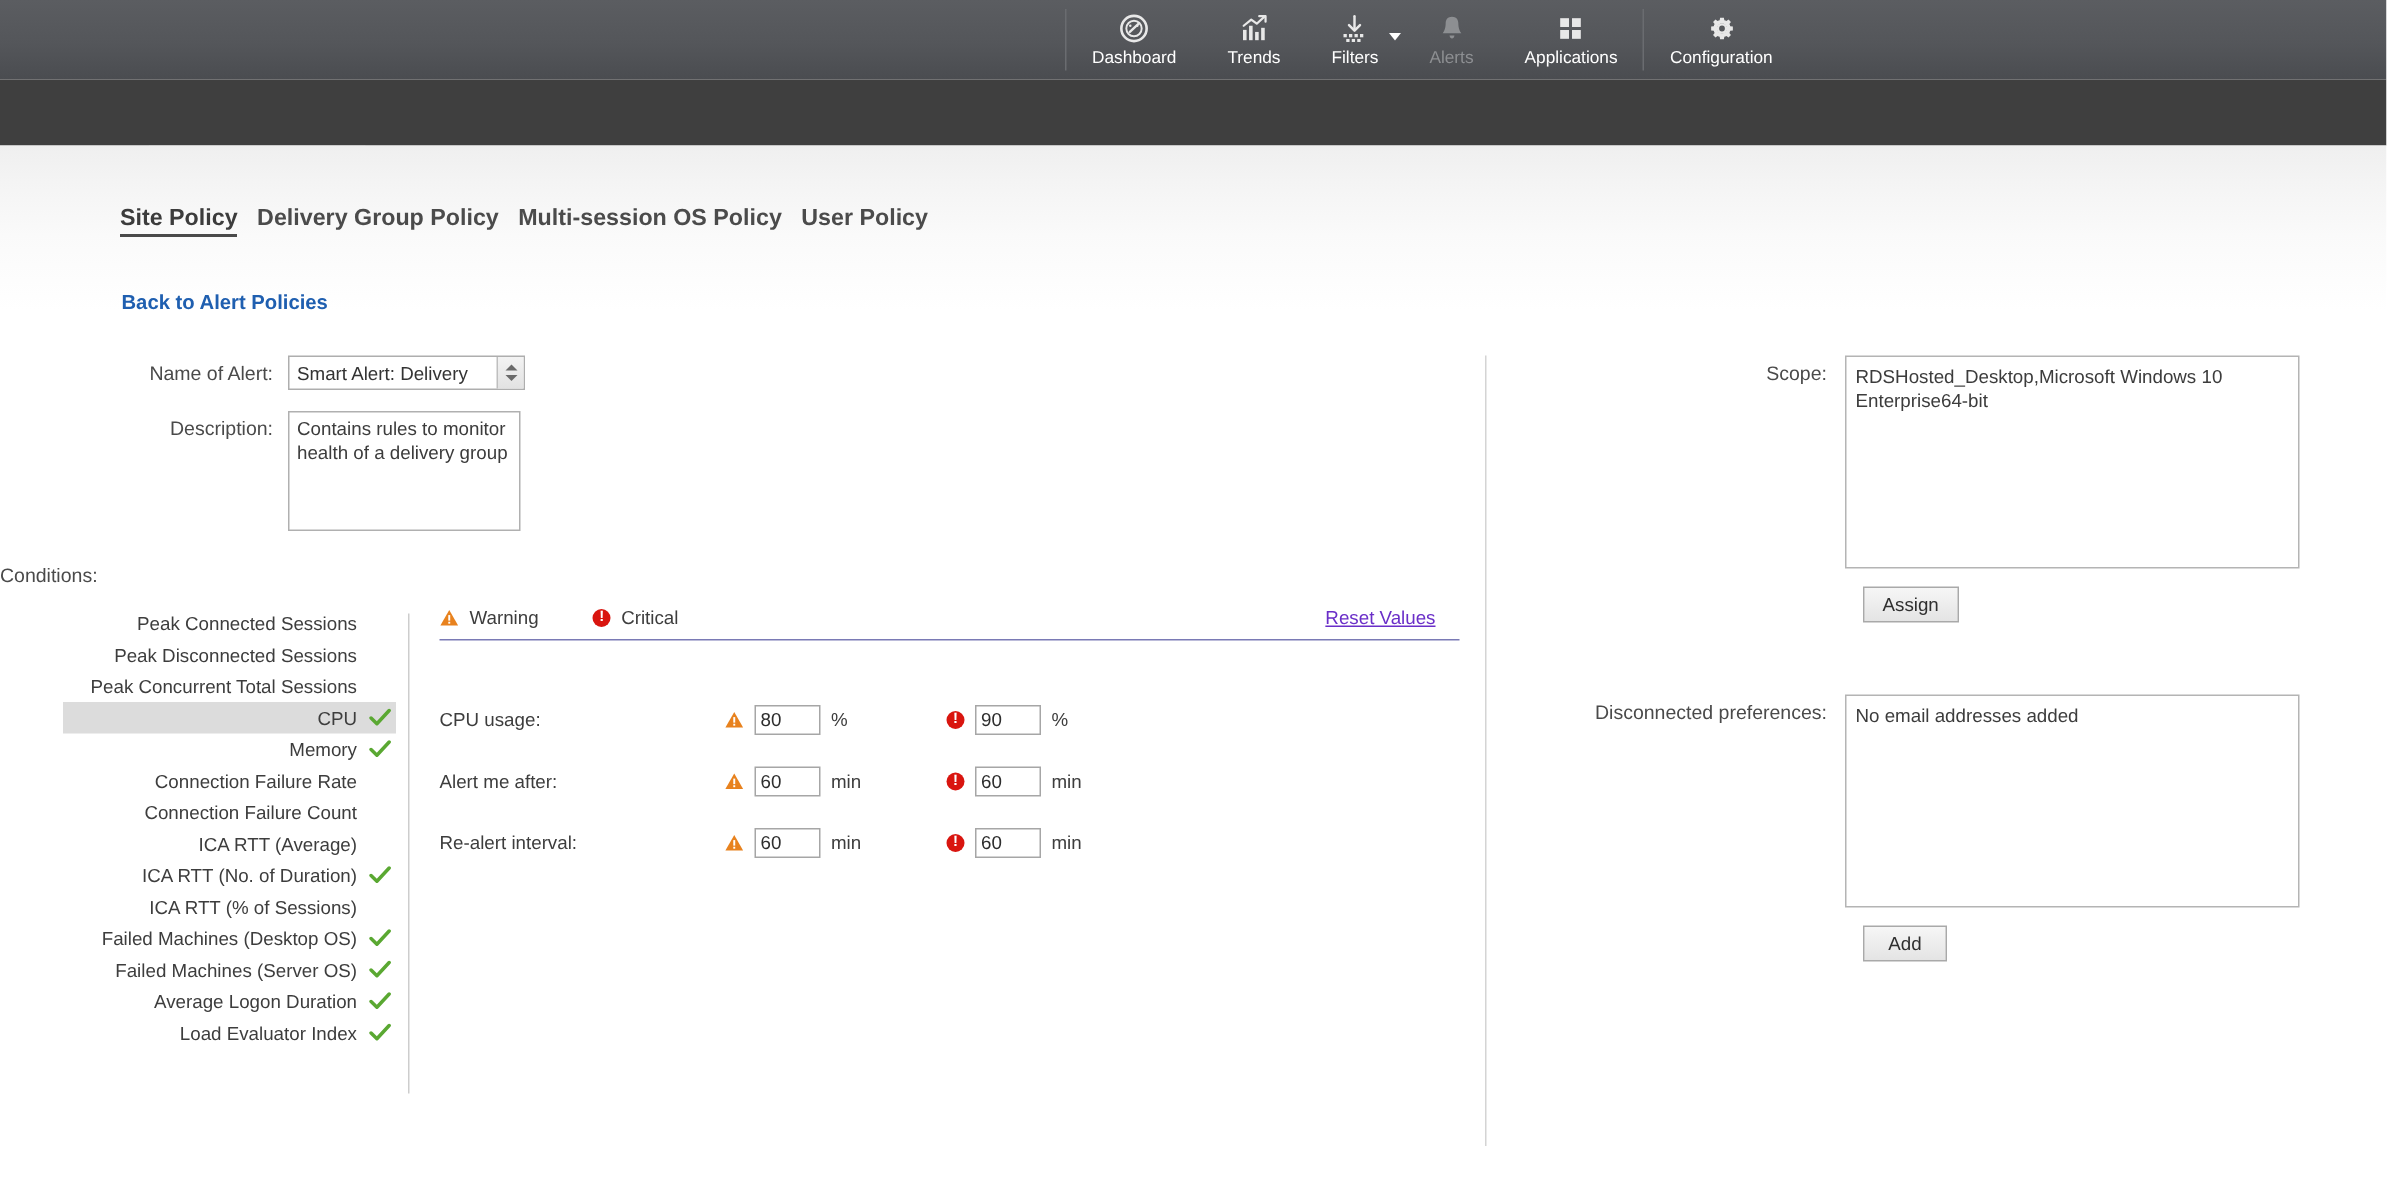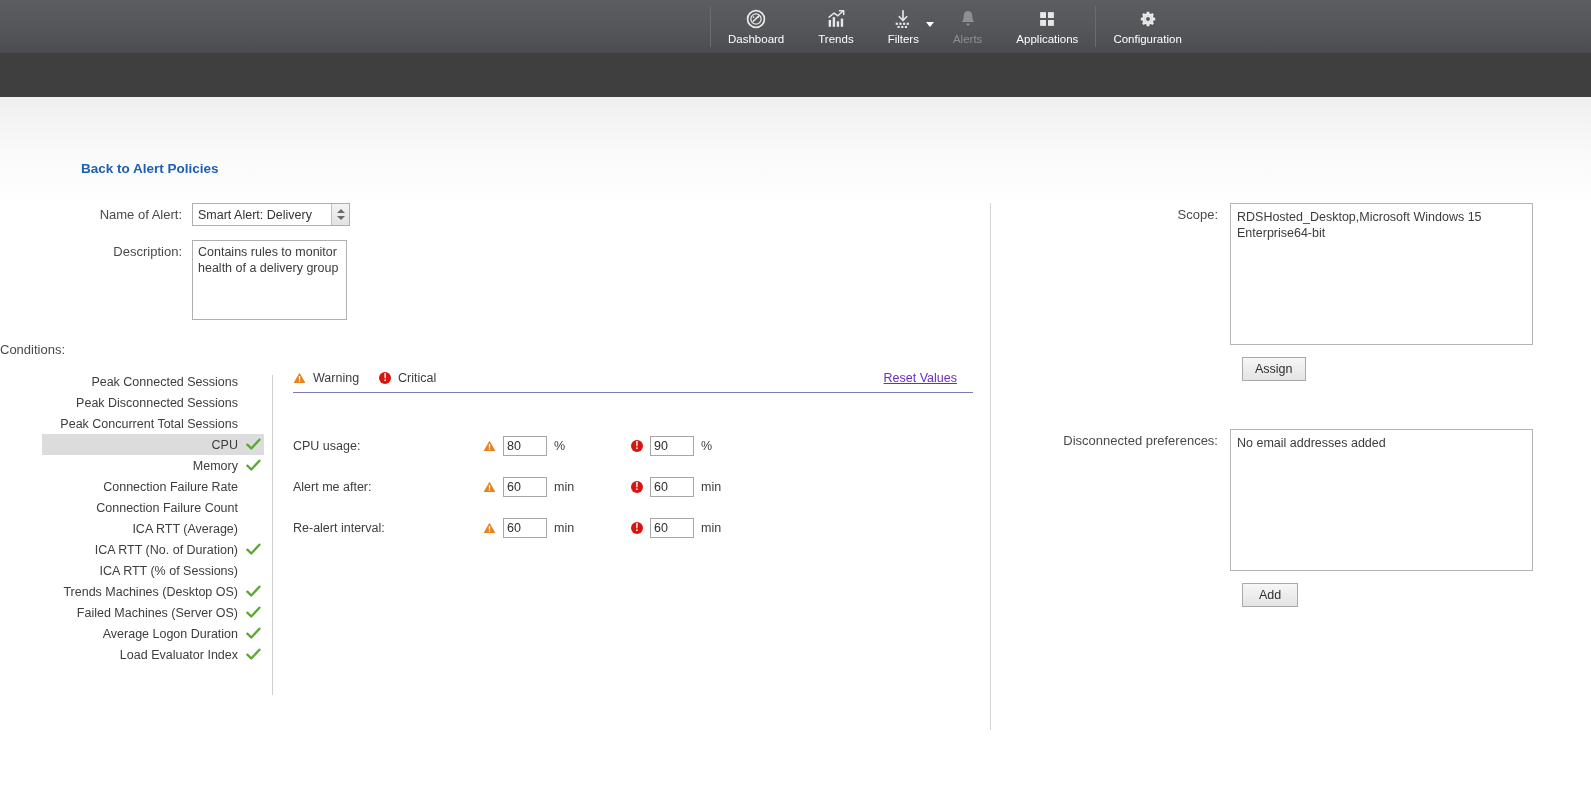--- a/index.html
+++ b/index.html
@@ -278,21 +278,21 @@
   }
   .detail-title {
     font-size: 13px;
     color: #3d3d3d;
     margin-bottom: 34px;
   }
   .legendrow {
     position: relative;
     display: flex;
     align-items: flex-end;
-    gap: 8px;
+    gap: 24px;
     border-bottom: 1px solid #7a7ab5;
     padding-bottom: 7px;
     width: 680px;
     font-size: 12.5px;
     color: #3d3d3d;
   }
   .legend-item { display: flex; align-items: center; gap: 7px; }
   .legend-item + .legend-item { margin-left: 12px; }
   .resetlink {
     position: absolute;
@@ -489,20 +489,26 @@
       <span>Citrix Alerts Policy</span>
     </div>
     <div class="tab">
       <span>Email Server Configuration</span>
     </div>
   </div>
 </div>
 
 <div class="content">
 
+  <div class="subnav">
+    <span class="active">Site Policy</span>
+    <span>Delivery Group Policy</span>
+    <span>Multi-session OS Policy</span>
+    <span>User Policy</span>
+  </div>
 
   <div class="backlink">Back to Alert Policies</div>
 
   <div class="cols">
     <div class="vdivider"></div>
 
     <div class="leftcol">
 
       <div class="formrow">
         <div class="flabel">Name of Alert:</div>
@@ -570,21 +576,21 @@
               <svg width="15" height="13" viewBox="0 0 16 14">
                   <path d="M1.4 7.2 L5.6 11.3 L14.4 1.8" fill="none" stroke="#5aa832" stroke-width="2.5" stroke-linecap="round" stroke-linejoin="round"></path>
                 </svg>
             </span>
           </div>
           <div class="condrow">
             <span>ICA RTT (% of Sessions)</span>
             <span class="check"></span>
           </div>
           <div class="condrow">
-            <span>Trends Machines (Desktop OS)</span>
+            <span>Failed Machines (Desktop OS)</span>
             <span class="check">
               <svg width="15" height="13" viewBox="0 0 16 14">
                   <path d="M1.4 7.2 L5.6 11.3 L14.4 1.8" fill="none" stroke="#5aa832" stroke-width="2.5" stroke-linecap="round" stroke-linejoin="round"></path>
                 </svg>
             </span>
           </div>
           <div class="condrow">
             <span>Failed Machines (Server OS)</span>
             <span class="check">
               <svg width="15" height="13" viewBox="0 0 16 14">
@@ -696,21 +702,21 @@
 
           </div>
         </div>
       </div>
     </div>
 
     <div class="rightcol">
 
       <div class="rrow">
         <div class="rlabel">Scope:</div>
-        <div class="rbox">RDSHosted_Desktop,Microsoft Windows 15 Enterprise64-bit</div>
+        <div class="rbox">RDSHosted_Desktop,Microsoft Windows 10 Enterprise64-bit</div>
       </div>
       <button class="btn">Assign</button>
 
       <div class="spacer28"></div>
       <div class="spacer28"></div>
 
       <div class="rrow">
         <div class="rlabel">Disconnected preferences:</div>
         <div class="rbox">No email addresses added</div>
       </div>

